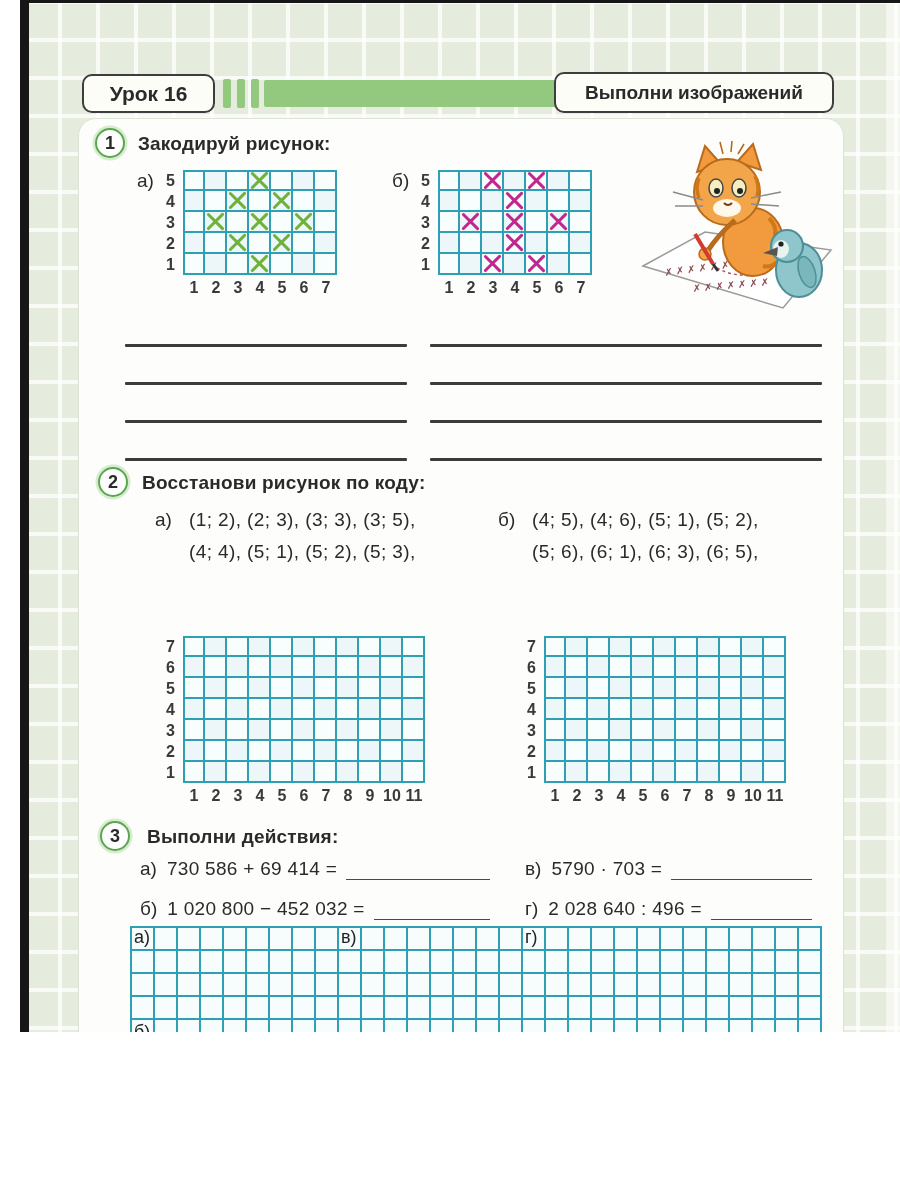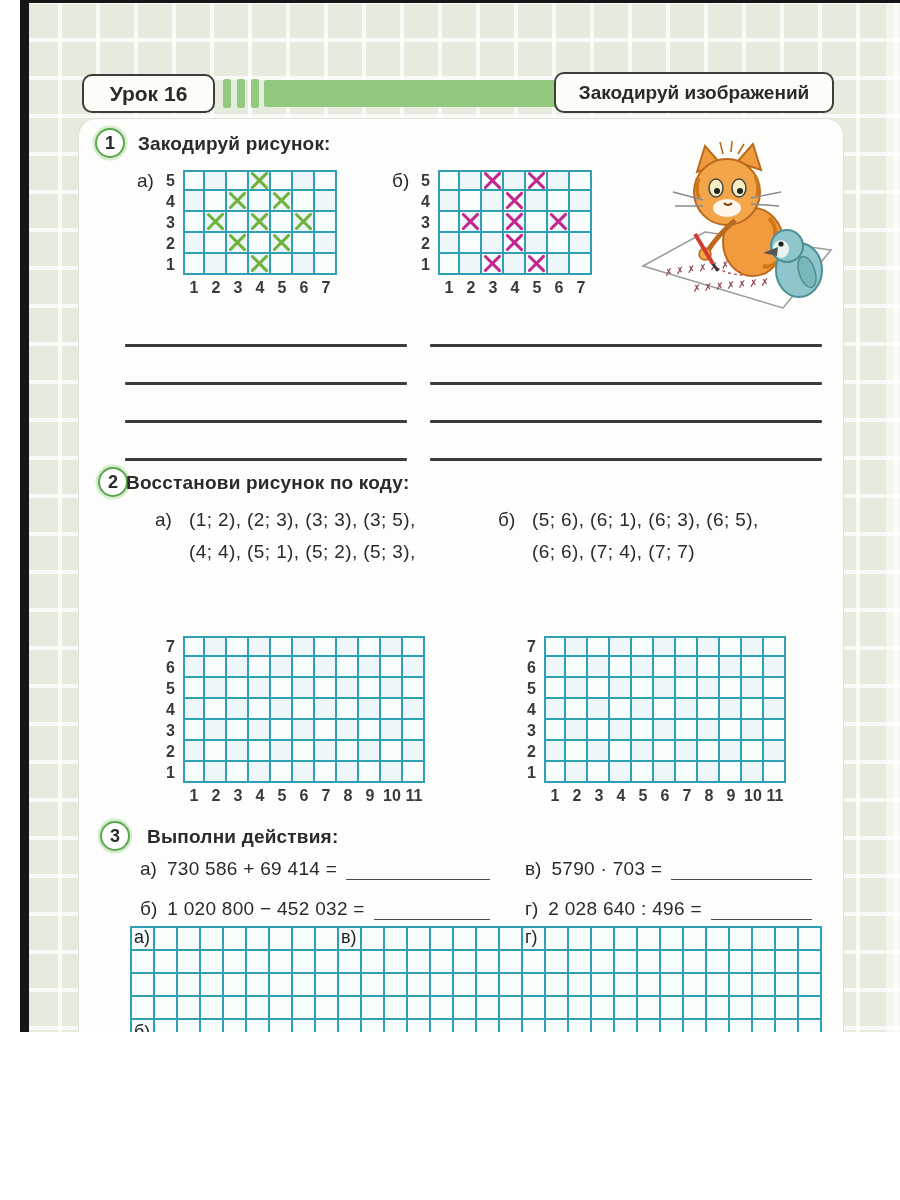--- a/index.html
+++ b/index.html
@@ -64,21 +64,21 @@
   .xbar{position:absolute;left:-7%;top:50%;width:114%;height:3px;margin-top:-1.5px;
     border-radius:2px;transform:rotate(45deg);}
   .xbar.b{transform:rotate(-45deg);}
 
   
   .ans-line{position:absolute;height:2.5px;background:#3c3c3c;border-radius:1px;}
 
   
   .codeblock{position:absolute;display:flex;align-items:flex-start;}
   .codeblock .cb-label{width:34px;font-size:19px;font-weight:500;flex:none;line-height:32px;}
-  .codeblock .cb-lines{font-size:19px;font-weight:500;line-height:32px;letter-spacing:.4px;}
+  .codeblock .cb-lines{font-size:19px;font-weight:500;line-height:32px;letter-spacing:.4px;text-align:center;}
 
   
   .eq{position:absolute;display:flex;align-items:flex-end;font-size:19px;font-weight:500;}
   .eq .eq-label{flex:none;margin-right:10px;}
   .eq .eq-expr{flex:none;letter-spacing:.3px;}
   .eq .eq-blank{flex:1;border-bottom:1.6px solid #4a4a4a;height:18px;margin-left:9px;}
 
   
   .workgrid{
     position:absolute;left:110px;top:926px;width:690px;height:161px;
@@ -100,21 +100,21 @@
   <div class="right-light-band"></div>
 
   <div class="badge lesson">
     <span>Урок 16</span>
   </div>
   <div class="gbar t1"></div>
   <div class="gbar t2"></div>
   <div class="gbar t3"></div>
   <div class="gbar long"></div>
   <div class="badge topic">
-    <span>Закодируй изображений</span>
+    <span>Выполни изображений</span>
   </div>
 
   <div class="panel"></div>
 
   <div class="tasknum" style="left:75px;top:128px;">
     <span>1</span>
   </div>
   <div class="tasktitle" style="left:118px;top:133px;">Закодируй рисунок:</div>
 
   <div class="sublabel" style="left:117px;top:170px;">а)</div>
@@ -320,34 +320,34 @@
   <div class="ans-line" style="left:105px;top:420px;width:282px;"></div>
   <div class="ans-line" style="left:105px;top:458px;width:282px;"></div>
   <div class="ans-line" style="left:410px;top:344px;width:392px;"></div>
   <div class="ans-line" style="left:410px;top:382px;width:392px;"></div>
   <div class="ans-line" style="left:410px;top:420px;width:392px;"></div>
   <div class="ans-line" style="left:410px;top:458px;width:392px;"></div>
 
   <div class="tasknum" style="left:78px;top:467px;">
     <span>2</span>
   </div>
-  <div class="tasktitle" style="left:106px;top:472px;">Восстанови рисунок по коду:</div>
+  <div class="tasktitle" style="left:122px;top:472px;">Восстанови рисунок по коду:</div>
 
   <div class="codeblock" style="left:135px;top:504px;width:330px;">
     <span class="cb-label">а)</span>
     <div class="cb-lines">
       <div>(1; 2), (2; 3), (3; 3), (3; 5),</div>
       <div>(4; 4), (5; 1), (5; 2), (5; 3),</div>
     </div>
   </div>
   <div class="codeblock" style="left:478px;top:504px;width:330px;">
     <span class="cb-label">б)</span>
     <div class="cb-lines">
+      <div>(4; 5), (4; 6), (5; 1), (5; 2),</div>
       <div>(5; 6), (6; 1), (6; 3), (6; 5),</div>
-      <div>(6; 6), (7; 4), (7; 7)</div>
     </div>
   </div>
 
   <div class="cgrid" style="left: 133px; top: 636px; display: grid; grid-template-columns: 30px repeat(11, 22px); grid-template-rows: repeat(7, 21px) 24px;">
       <div class="cg-label cg-rowlabel">7</div>
       <div class="cg-cell first-col first-row"></div>
       <div class="cg-cell first-row alt"></div>
       <div class="cg-cell first-row"></div>
       <div class="cg-cell first-row alt"></div>
       <div class="cg-cell first-row"></div>

